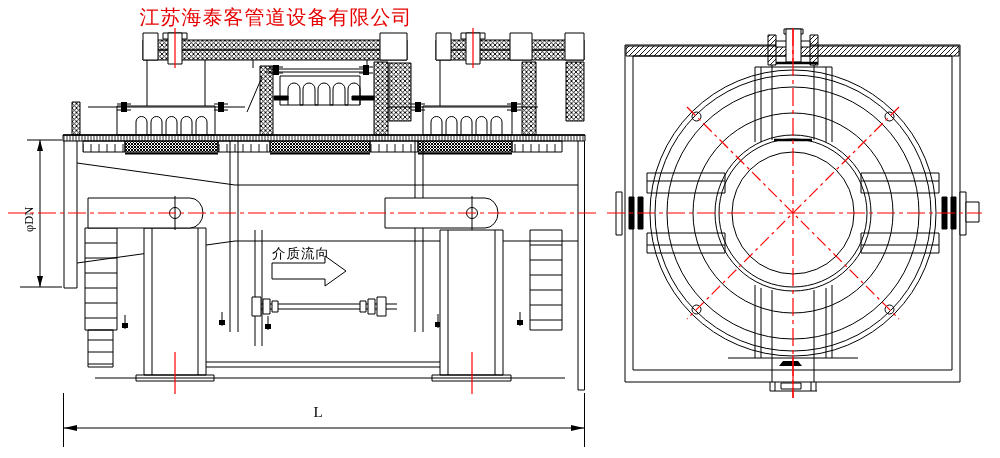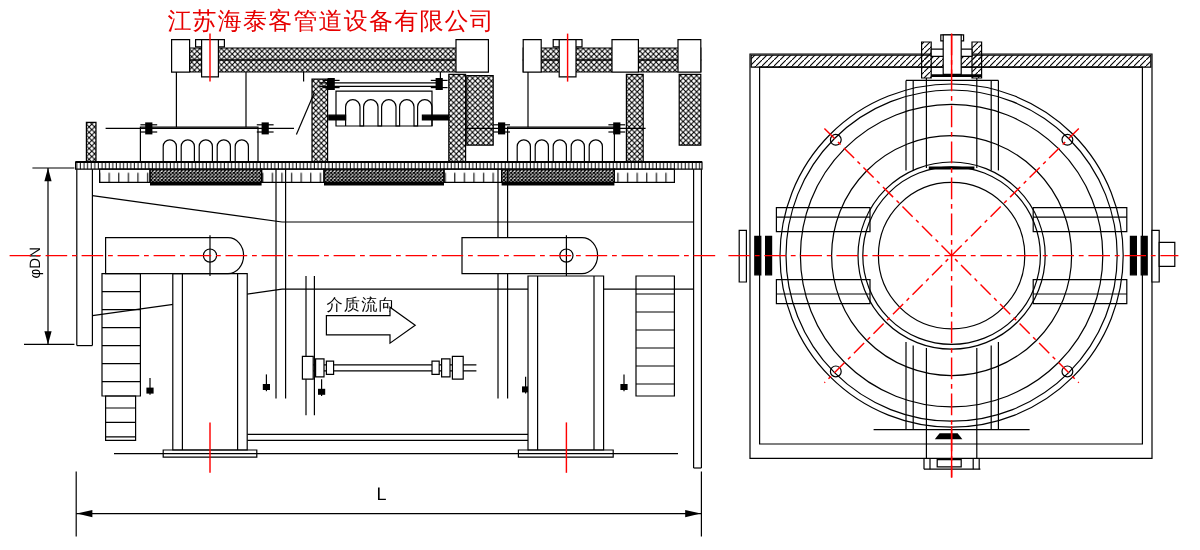--- a/index.html
+++ b/index.html
@@ -1,17 +1,17 @@
 <!DOCTYPE html>
 <html><head>
 <meta charset="utf-8">
 <style>
   html,body{margin:0;padding:0;background:#ffffff;}
   #stage{position:relative;width:1000px;height:458px;background:#fff;overflow:hidden;
-         font-family:Liberation Sans, sans-serif;}
+         font-family:Liberation Serif, serif;}
   svg{position:absolute;left:0;top:0;}
   svg *{vector-effect:non-scaling-stroke;}
   .blk{stroke:#000;fill:none;stroke-width:1;}
   .thk{stroke:#000;fill:none;stroke-width:2.4;}
   .wht{stroke:#000;fill:#ffffff;stroke-width:1;}
   .red{stroke:#ff0000;fill:none;stroke-width:1.2;}
   .cl {stroke-dasharray:18 4 4 4;}
   .dg {stroke-dasharray:12 4 3 4;}
   text{stroke:none;}
 </style>

